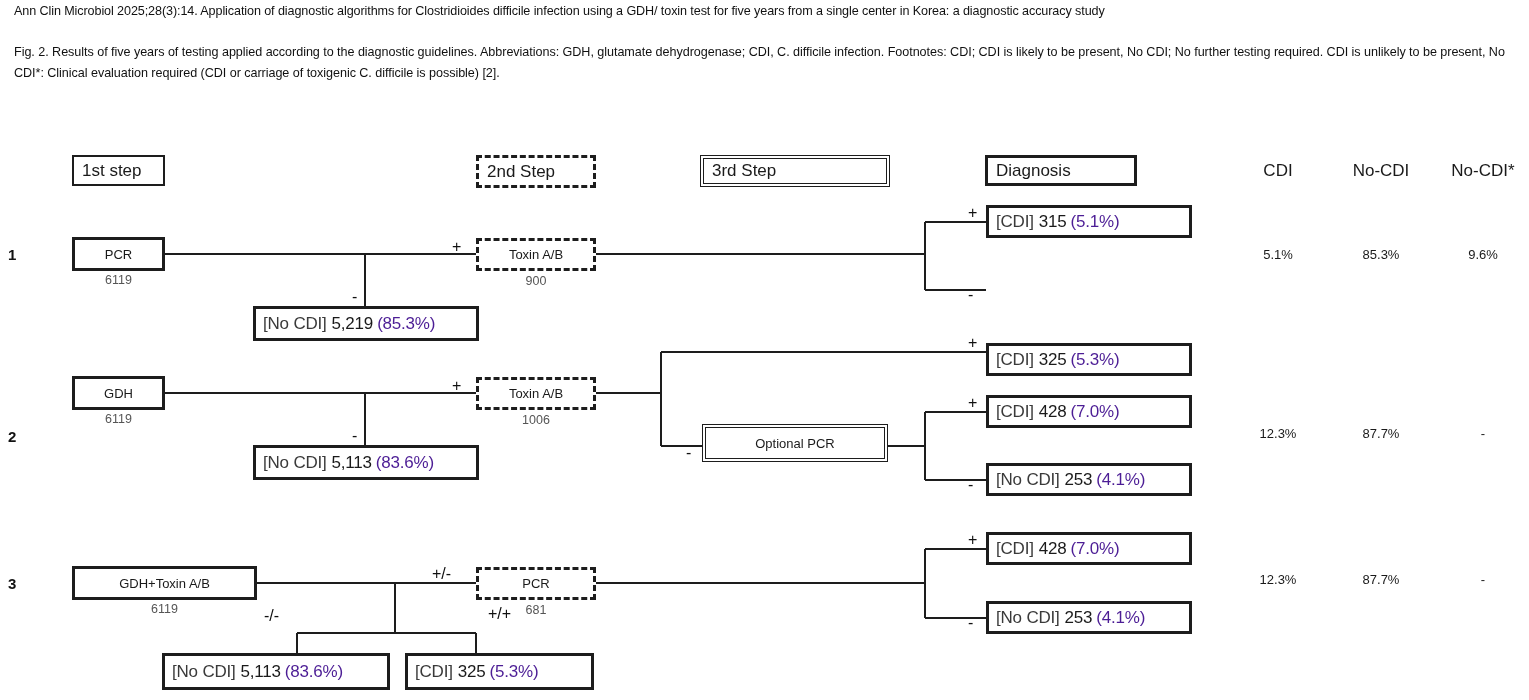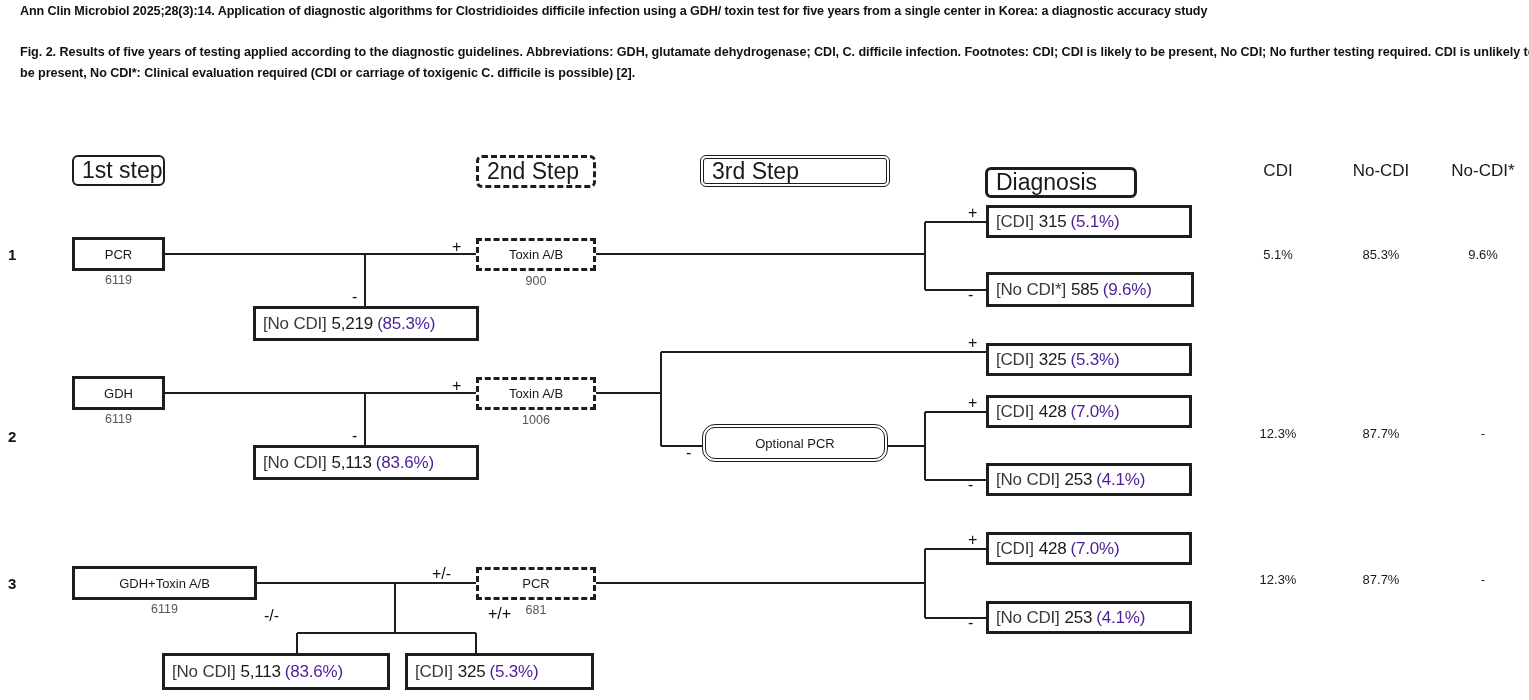--- a/index.html
+++ b/index.html
@@ -7,21 +7,21 @@
     width: 1529px;
     height: 700px;
     background: #ffffff;
     font-family: "Liberation Sans", sans-serif;
     color: #1a1a1a;
     overflow: hidden;
   }
   #root { position: relative; width: 1529px; height: 700px; }
 
   
-  .caption-wrap { position: absolute; left: 16px; top: 0; width: 1417px; padding: 2px 4px 0 4px; font-weight: bold; }
+  .caption-wrap { position: absolute; left: 10px; top: 0; width: 1417px; padding: 2px 4px 0 4px; }
   .cap-line {
     font-size: 12.6px;
     line-height: 18px;
     letter-spacing: -0.1px;
     color: #111;
     white-space: nowrap;
   }
   .cap-body {
     font-size: 12.6px;
     line-height: 21px;
@@ -43,21 +43,21 @@
     background: #fff;
     color: #1a1a1a;
     white-space: nowrap;
     z-index: 3;
   }
   .bd-solid   { border: 2.5px solid #1d1d1d; }
   .bd-dashed  { border: 3px dashed #1d1d1d; }
   .bd-double  { border: 4px double #1d1d1d; }
   .bd-thick   { border: 3px solid #1d1d1d; }
 
-  .hdr { font-size: 23px; justify-content: flex-start; padding-left: 8px; border-radius: 6px; }
+  .hdr { font-size: 17px; justify-content: flex-start; padding-left: 8px; }
   .node-label { font-size: 13px; }
   .node-label.small { font-size: 13px; }
 
   .count {
     position: absolute;
     font-size: 12.5px;
     color: #555;
     text-align: center;
     z-index: 3;
     white-space: nowrap;
@@ -147,21 +147,21 @@
 
     <div class="box bd-solid hdr" style="left:72px; top:155px; width:93px; height:31px;">
       <span>1st step</span>
     </div>
     <div class="box bd-dashed hdr" style="left:476px; top:155px; width:120px; height:33px;align-items:center;">
       <span>2nd Step</span>
     </div>
     <div class="box bd-double hdr" style="left:700px; top:155px; width:190px; height:32px;">
       <span>3rd Step</span>
     </div>
-    <div class="box bd-thick hdr" style="left:985px; top:155px; width:152px; height:31px;margin-top:12px;">
+    <div class="box bd-thick hdr" style="left:985px; top:155px; width:152px; height:31px;">
       <span>Diagnosis</span>
     </div>
 
     <div class="colhdr" style="left:1238px; top:161px; width:80px;">CDI</div>
     <div class="colhdr" style="left:1338px; top:161px; width:86px;">No-CDI</div>
     <div class="colhdr" style="left:1440px; top:161px; width:86px;">No-CDI*</div>
 
     <div class="rownum" style="left:8px; top:246px;">1</div>
 
     <div class="box bd-thick node-label" style="left:72px; top:237px; width:93px; height:34px;">
@@ -185,25 +185,20 @@
     </div>
 
     <div class="sign" style="left:968px; top:204px;">+</div>
     <div class="box bd-thick outcome" style="left:986px; top:205px; width:206px; height:33px;">
       <span class="tag">[CDI]</span>
       <span class="num">315</span>
       <span class="pct">(5.1%)</span>
     </div>
 
     <div class="sign" style="left:968px; top:286px;">-</div>
-    <div class="box bd-thick outcome" style="left:986px; top:272px; width:208px; height:35px;">
-      <span class="tag">[No CDI*]</span>
-      <span class="num">585</span>
-      <span class="pct">(9.6%)</span>
-    </div>
 
     <div class="summary" style="left:1238px; top:247px; width:80px;">5.1%</div>
     <div class="summary" style="left:1338px; top:247px; width:86px;">85.3%</div>
     <div class="summary" style="left:1440px; top:247px; width:86px;">9.6%</div>
 
     <div class="rownum" style="left:8px; top:428px;">2</div>
 
     <div class="box bd-thick node-label" style="left:72px; top:376px; width:93px; height:34px;">
       <span>GDH</span>
     </div>
@@ -218,21 +213,21 @@
 
     <div class="sign" style="left:352px; top:427px;">-</div>
 
     <div class="box bd-thick outcome" style="left:253px; top:445px; width:226px; height:35px;">
       <span class="tag">[No CDI]</span>
       <span class="num">5,113</span>
       <span class="pct">(83.6%)</span>
     </div>
 
     <div class="sign" style="left:686px; top:444px;">-</div>
-    <div class="box bd-double node-label" style="left:702px; top:424px; width:186px; height:38px;border-radius:13px;">
+    <div class="box bd-double node-label" style="left:702px; top:424px; width:186px; height:38px;">
       <span>Optional PCR</span>
     </div>
 
     <div class="sign" style="left:968px; top:334px;">+</div>
     <div class="box bd-thick outcome" style="left:986px; top:343px; width:206px; height:33px;">
       <span class="tag">[CDI]</span>
       <span class="num">325</span>
       <span class="pct">(5.3%)</span>
     </div>
 

